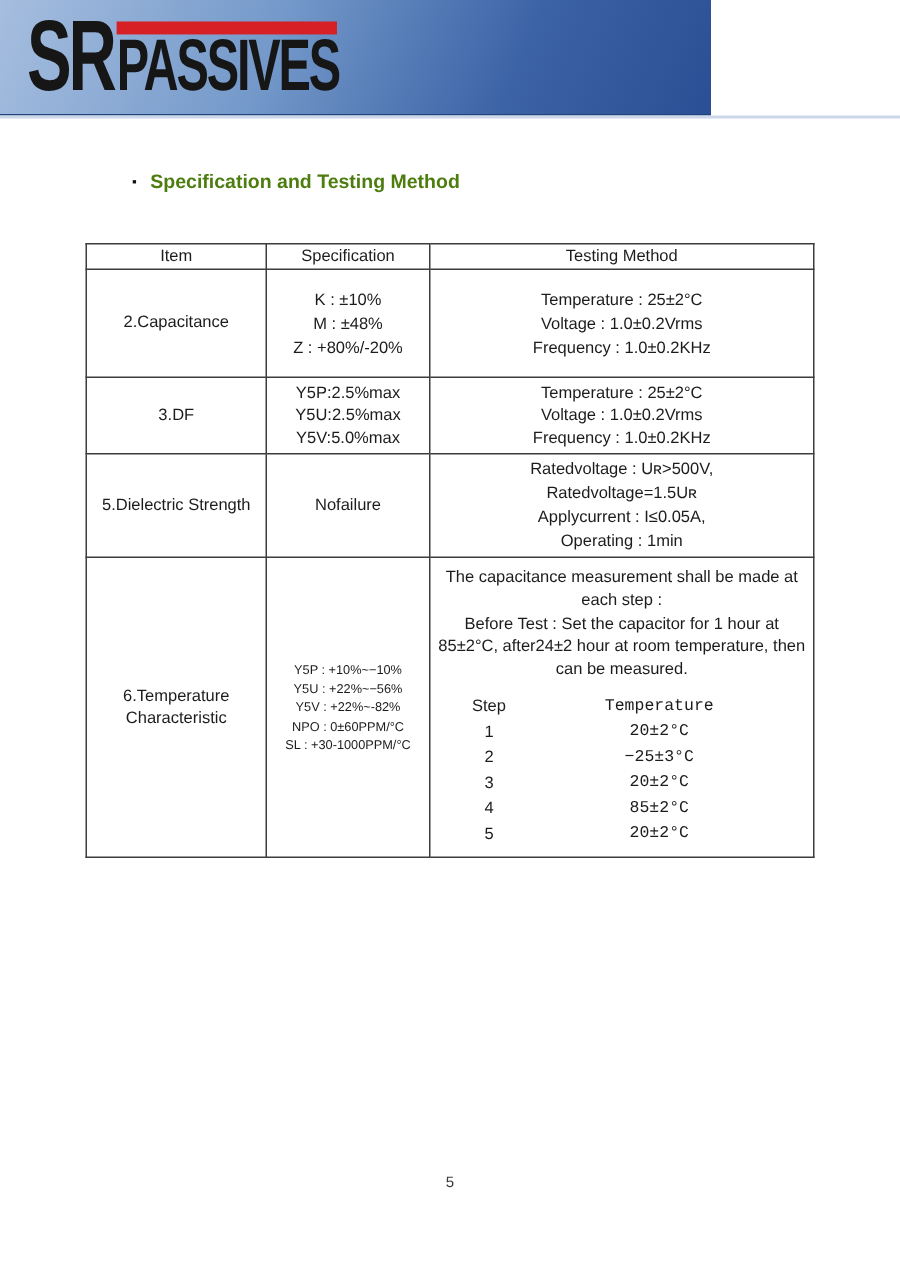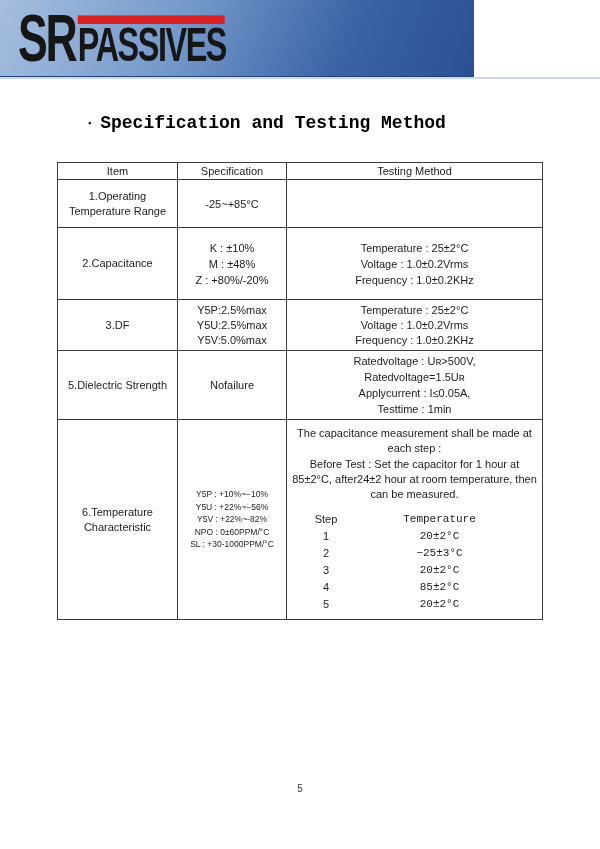--- a/index.html
+++ b/index.html
@@ -39,21 +39,21 @@
   .logo-passives{
     font-size:45px;font-weight:800;letter-spacing:-2px;line-height:0.85;
   }
 
   
   .title-row{
     position:absolute;left:88px;top:113px;
     display:flex;align-items:center;
   }
   .title-bullet{font-size:9px;margin-right:9px;color:#111;}
-  .title-text{font-size:18px;font-weight:bold;color:#000000;font-family:Liberation Mono, monospace;}
+  .title-text{font-size:13px;font-weight:bold;color:#4d7c0f;}
 
   
   table.spec-table{
     position:absolute;left:57px;top:162px;width:485px;
     border-collapse:collapse;table-layout:fixed;
     font-size:11px;color:#1c1c1c;
   }
   .spec-table col.c1{width:120px;}
   .spec-table col.c2{width:109px;}
   .spec-table col.c3{width:256px;}
@@ -116,27 +116,20 @@
         <col class="c3">
       </colgroup>
 
     <tbody>
         <tr class="h-head">
       <th>Item</th>
       <th>Specification</th>
       <th>Testing Method</th>
     </tr>
 
-    <tr class="h-r1">
-      <td class="item">1.Operating Temperature Range</td>
-      <td class="spec">
-        <div class="ln">-25~+85°C</div>
-      </td>
-      <td class="test"></td>
-    </tr>
 
     <tr class="h-r2">
       <td class="item">2.Capacitance</td>
       <td class="spec">
         <div class="ln">K : ±10%</div>
         <div class="ln">M : ±48%</div>
         <div class="ln">Z : +80%/-20%</div>
       </td>
       <td class="test">
         <div class="ln">Temperature : 25±2°C</div>
@@ -162,21 +155,21 @@
 
     <tr class="h-r5">
       <td class="item">5.Dielectric Strength</td>
       <td class="spec">
         <div class="ln">Nofailure</div>
       </td>
       <td class="test">
         <div class="ln">Ratedvoltage : Uʀ&gt;500V,</div>
         <div class="ln">Ratedvoltage=1.5Uʀ</div>
         <div class="ln">Applycurrent : I≤0.05A,</div>
-        <div class="ln">Testtime : 1min</div>
+        <div class="ln">Operating : 1min</div>
       </td>
     </tr>
 
     <tr class="h-r6">
       <td class="item">6.Temperature Characteristic</td>
       <td class="spec spec6">
         <div class="ln">Y5P : +10%~−10%</div>
         <div class="ln">Y5U : +22%~−56%</div>
         <div class="ln">Y5V : +22%~-82%</div>
         <div class="ln">NPO : 0±60PPM/°C</div>

